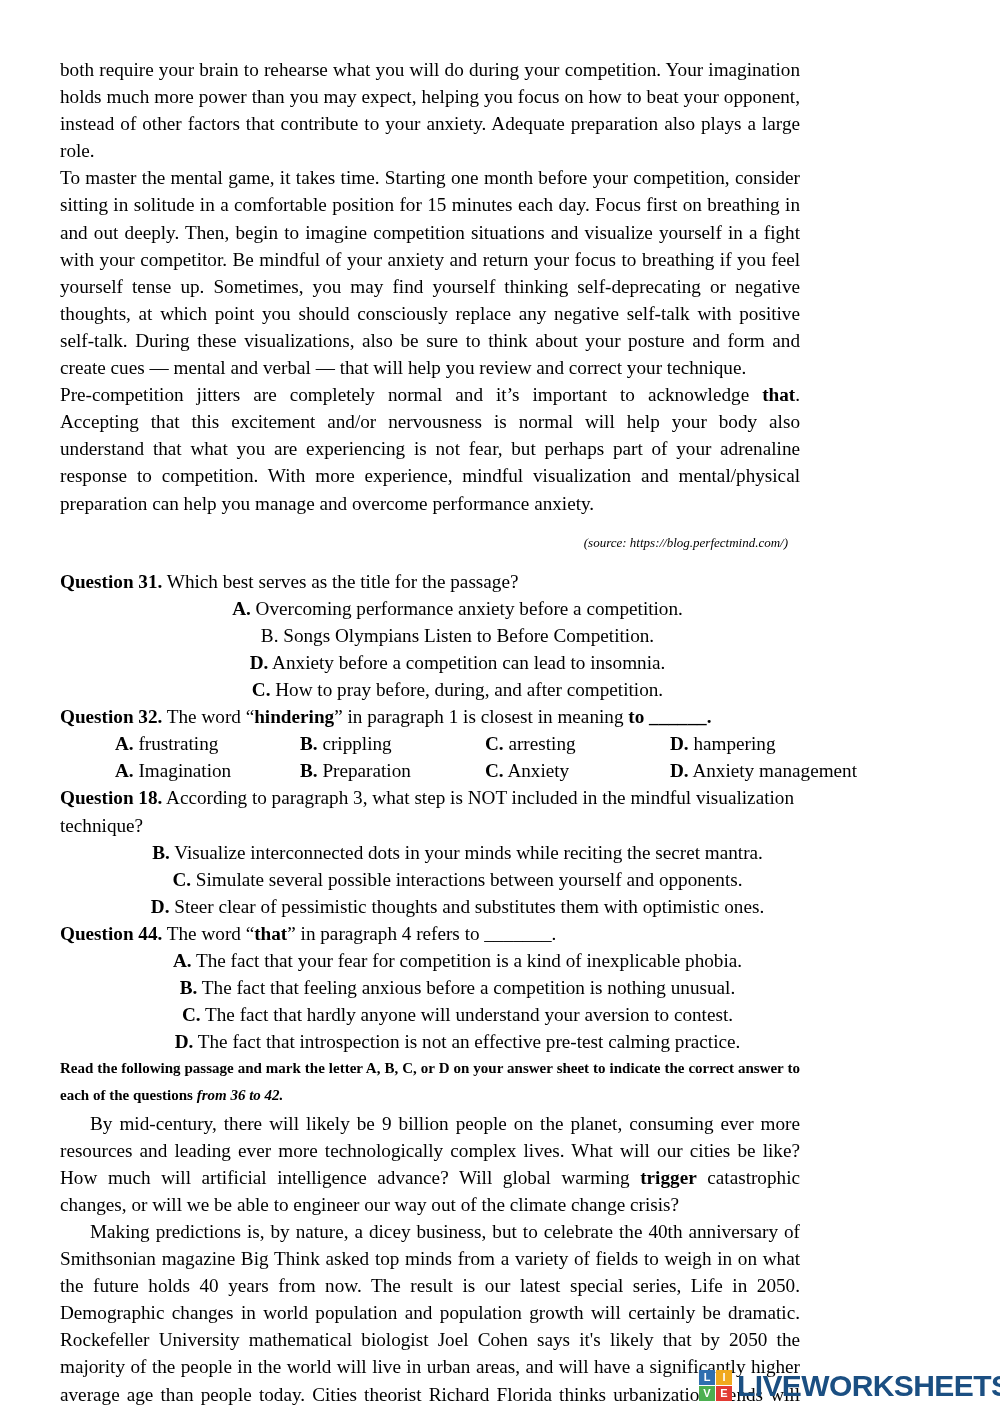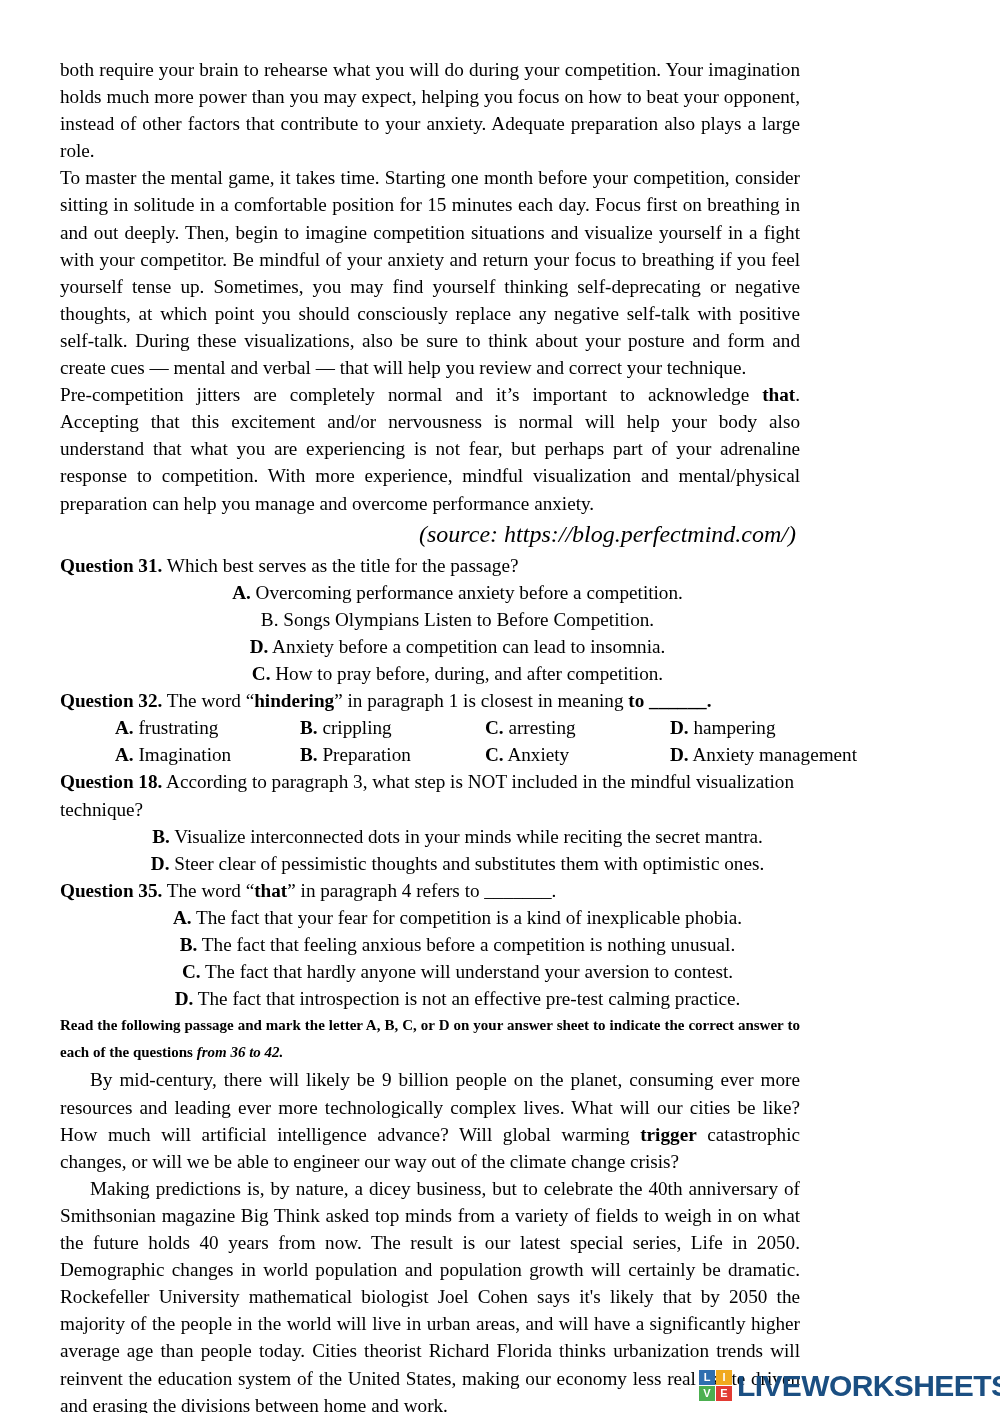--- a/index.html
+++ b/index.html
@@ -22,25 +22,25 @@
   .body-text {
     font-size: 19.2px;
     line-height: 27.1px;
     text-align: justify;
     text-justify: inter-word;
     margin: 0;
     hyphens: none;
   }
   .indent-para { text-indent: 30px; }
   .source-line {
-    font-size: 24px;
+    font-size: 13px;
     line-height: 27.1px;
     font-style: italic;
     text-align: right;
-    margin: 4px;
+    margin: 12px;
   }
   .q-line {
     font-size: 19.2px;
     line-height: 27.1px;
     margin: 0;
     text-align: left;
   }
   .q-label { font-weight: bold; }
   .opt-line {
     font-size: 19.2px;
@@ -132,23 +132,24 @@
   <p class="opt-line"><span class="opt-letter">D.</span><span> Anxiety before a competition can lead to insomnia.</span></p>
   <p class="opt-line"><span class="opt-letter">C.</span><span> How to pray before, during, and after competition.</span></p>
 
   <p class="q-line"><span class="q-label">Question 32.</span><span> The word “</span><b>hindering</b><span>” in paragraph 1 is closest in meaning </span><b>to ______.</b></p>
   <p class="opt-row"><span class="opt-cell"><span class="opt-letter">A.</span><span> frustrating</span></span><span class="opt-cell"><span class="opt-letter">B.</span><span> crippling</span></span><span class="opt-cell"><span class="opt-letter">C.</span><span> arresting</span></span><span class="opt-cell"><span class="opt-letter">D.</span><span> hampering</span></span></p>
 
   <p class="opt-row"><span class="opt-cell"><span class="opt-letter">A.</span><span> Imagination</span></span><span class="opt-cell"><span class="opt-letter">B.</span><span> Preparation</span></span><span class="opt-cell"><span class="opt-letter">C.</span><span> Anxiety</span></span><span class="opt-cell"><span class="opt-letter">D.</span><span> Anxiety management</span></span></p>
 
   <p class="q-line"><span class="q-label">Question 18.</span><span> According to paragraph 3, what step is NOT included in the mindful visualization technique?</span></p>
   <p class="opt-line"><span class="opt-letter">B.</span><span> Visualize interconnected dots in your minds while reciting the secret mantra.</span></p>
+  <p class="opt-line"><span class="opt-letter">C.</span><span> Simulate several possible interactions between yourself and opponents.</span></p>
   <p class="opt-line"><span class="opt-letter">D.</span><span> Steer clear of pessimistic thoughts and substitutes them with optimistic ones.</span></p>
 
-  <p class="q-line"><span class="q-label">Question 35.</span><span> The word “</span><b>that</b><span>” in paragraph 4 refers to _______.</span></p>
+  <p class="q-line"><span class="q-label">Question 44.</span><span> The word “</span><b>that</b><span>” in paragraph 4 refers to _______.</span></p>
   <p class="opt-line"><span class="opt-letter">A.</span><span> The fact that your fear for competition is a kind of inexplicable phobia.</span></p>
   <p class="opt-line"><span class="opt-letter">B.</span><span> The fact that feeling anxious before a competition is nothing unusual.</span></p>
   <p class="opt-line"><span class="opt-letter">C.</span><span> The fact that hardly anyone will understand your aversion to contest.</span></p>
   <p class="opt-line"><span class="opt-letter">D.</span><span> The fact that introspection is not an effective pre-test calming practice.</span></p>
 
   <p class="instruction"><span>Read the following passage and mark the letter A, B, C, or D on your answer sheet to indicate the correct answer to each of the questions </span><span class="rng">from 36 to 42.</span></p>
 
   <p class="body-text indent-para"><span>By mid-century, there will likely be 9 billion people on the planet, consuming ever more resources and leading ever more technologically complex lives. What will our cities be like? How much will artificial intelligence advance? Will global warming </span><b>trigger</b><span> catastrophic changes, or will we be able to engineer our way out of the climate change crisis?</span></p>
   <p class="body-text indent-para">Making predictions is, by nature, a dicey business, but to celebrate the 40th anniversary of Smithsonian magazine Big Think asked top minds from a variety of fields to weigh in on what the future holds 40 years from now. The result is our latest special series, Life in 2050. Demographic changes in world population and population growth will certainly be dramatic. Rockefeller University mathematical biologist Joel Cohen says it's likely that by 2050 the majority of the people in the world will live in urban areas, and will have a significantly higher average age than people today. Cities theorist Richard Florida thinks urbanization trends will reinvent the education system of the United States, making our economy less real estate driven and erasing the divisions between home and work.</p>
 

